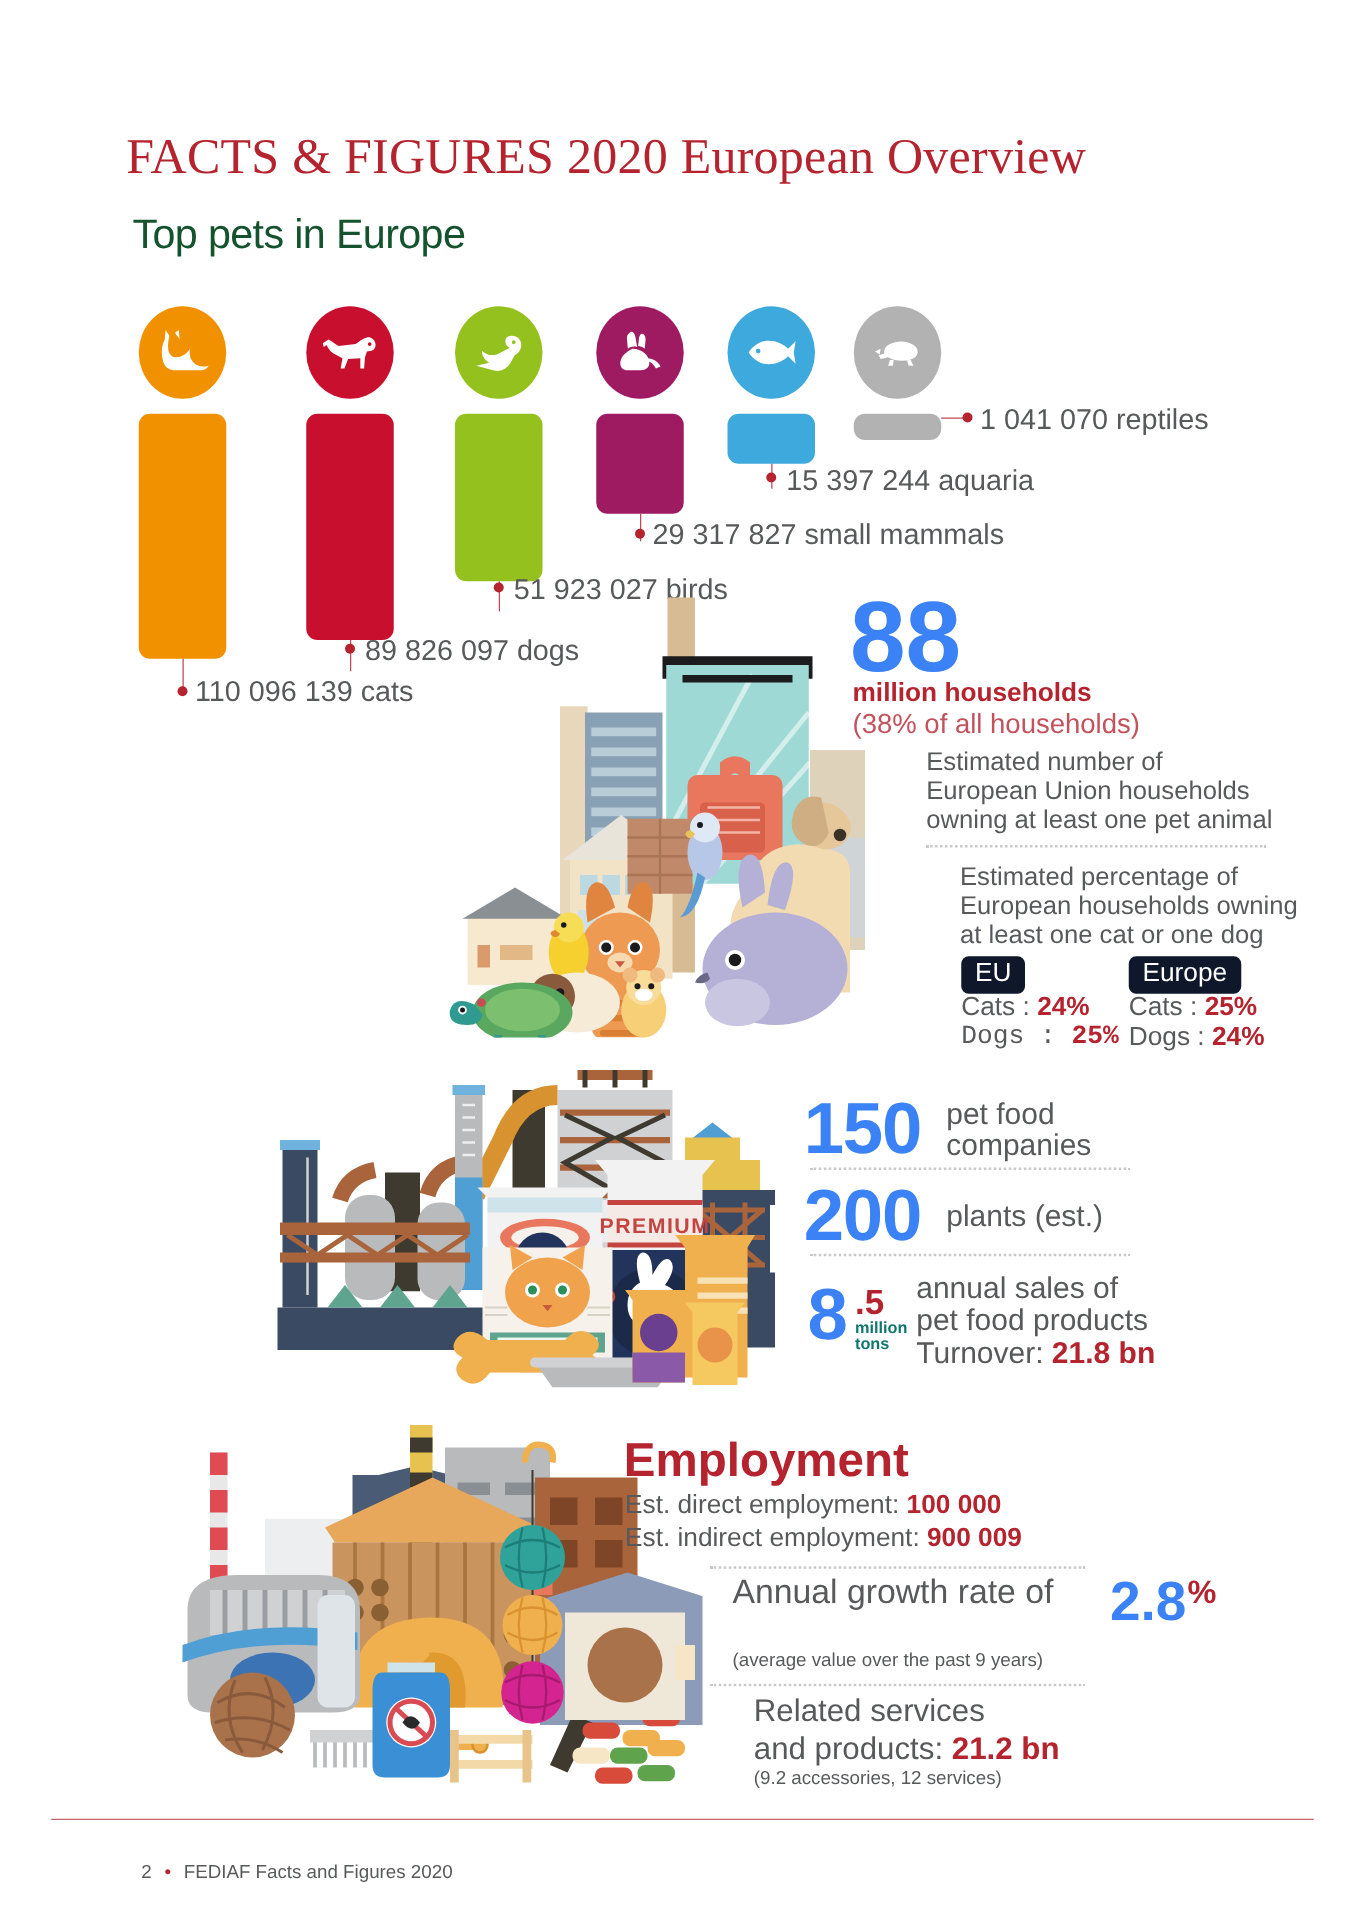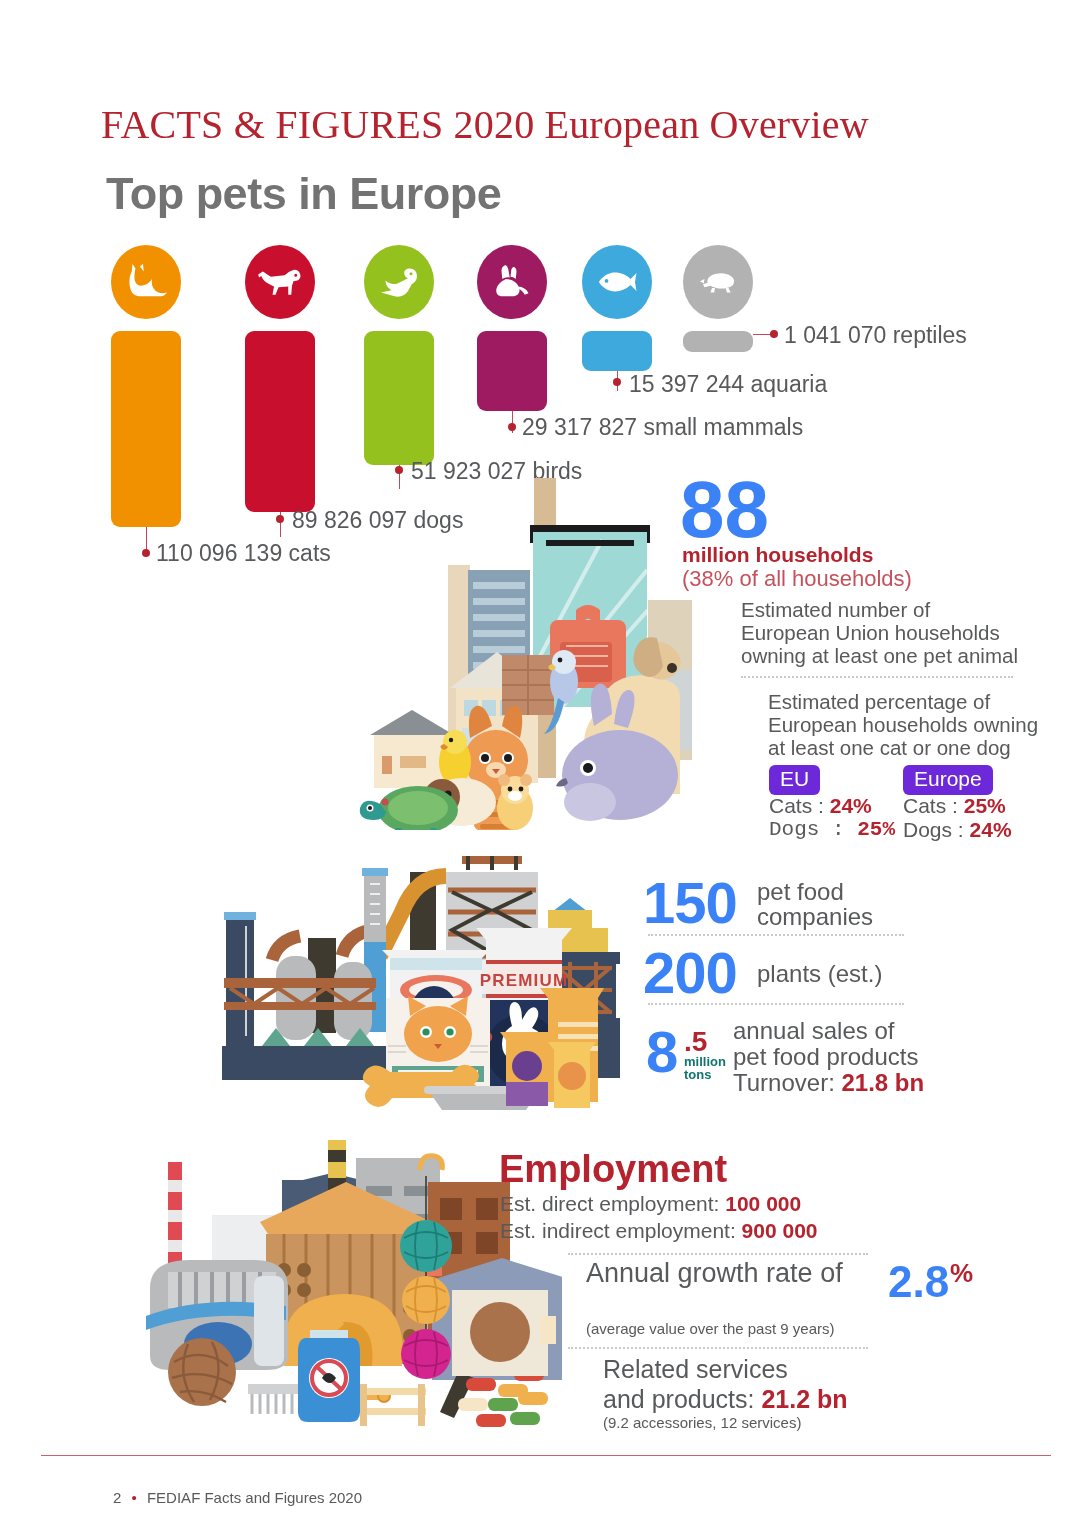--- a/index.html
+++ b/index.html
@@ -12,21 +12,21 @@
   .page{position:absolute;inset:0;}
 
   
   .title-serif{
     position:absolute;left:101px;top:101px;
     font-family:"Liberation Serif",serif;
     font-size:40px;letter-spacing:.2px;color:#b5232f;white-space:nowrap;
   }
   .title-bold{
     position:absolute;left:106px;top:168px;
-    font-size:45px;font-weight:bold;color:#737373;white-space:nowrap;
+    font-size:33px;font-weight:normal;color:#14532d;white-space:nowrap;
     letter-spacing:-.5px;
   }
 
   
   .petcol{position:absolute;}
   .circle{
     width:70px;height:74px;border-radius:50%;
     display:flex;align-items:center;justify-content:center;
   }
   .circle svg{width:48px;height:40px;display:block;}
@@ -47,21 +47,21 @@
   .b{font-weight:bold;}
   .dotted{
     position:absolute;height:0;border-top:2px dotted #c9c9c9;
   }
 
   
   .bignum{position:absolute;font-weight:bold;color:#3b82f6;line-height:.9;}
 
   
   .pill{
-    position:absolute;background:#6d28d9;color:#fff;border-radius:6px;
+    position:absolute;background:#0f172a;color:#fff;border-radius:6px;
     font-size:21px;padding:2px 11px 4px;font-weight:400;
   }
 
   
   .illus{position:absolute;}
   .illus svg{display:block;}
 
   
   .rule{position:absolute;left:41px;top:1455px;width:1010px;height:1px;background:#c4636b;}
   .foot{position:absolute;left:113px;top:1489px;font-size:15px;color:#58595b;white-space:nowrap;
@@ -661,21 +661,21 @@
 
   <div>
     <div style="position:absolute;left:499px;top:1148px;font-size:38px;font-weight:bold;color:#b5232f;white-space:nowrap;">Employment</div>
 
     <div style="position:absolute;left:500px;top:1192px;font-size:21px;white-space:nowrap;">
       <span>Est. direct employment:</span>
       <span class="b red">100 000</span>
     </div>
     <div style="position:absolute;left:500px;top:1219px;font-size:21px;white-space:nowrap;">
       <span>Est. indirect employment:</span>
-      <span class="b red">900 000</span>
+      <span class="b red">900 009</span>
     </div>
 
     <div class="dotted" style="left:568px;top:1253px;width:300px;"></div>
 
     <div style="position:absolute;left:586px;top:1259px;font-size:27px;line-height:29px;color:#58595b;white-space:nowrap;">
       <div>Annual growth rate of</div>
     </div>
     <div style="position:absolute;left:586px;top:1320px;font-size:15px;color:#58595b;white-space:nowrap;">(average value over the past 9 years)</div>
     <div class="bignum" style="left:888px;top:1262px;font-size:44px;">2.8</div>
     <div style="position:absolute;left:950px;top:1258px;font-size:26px;font-weight:bold;color:#b5232f;">%</div>

